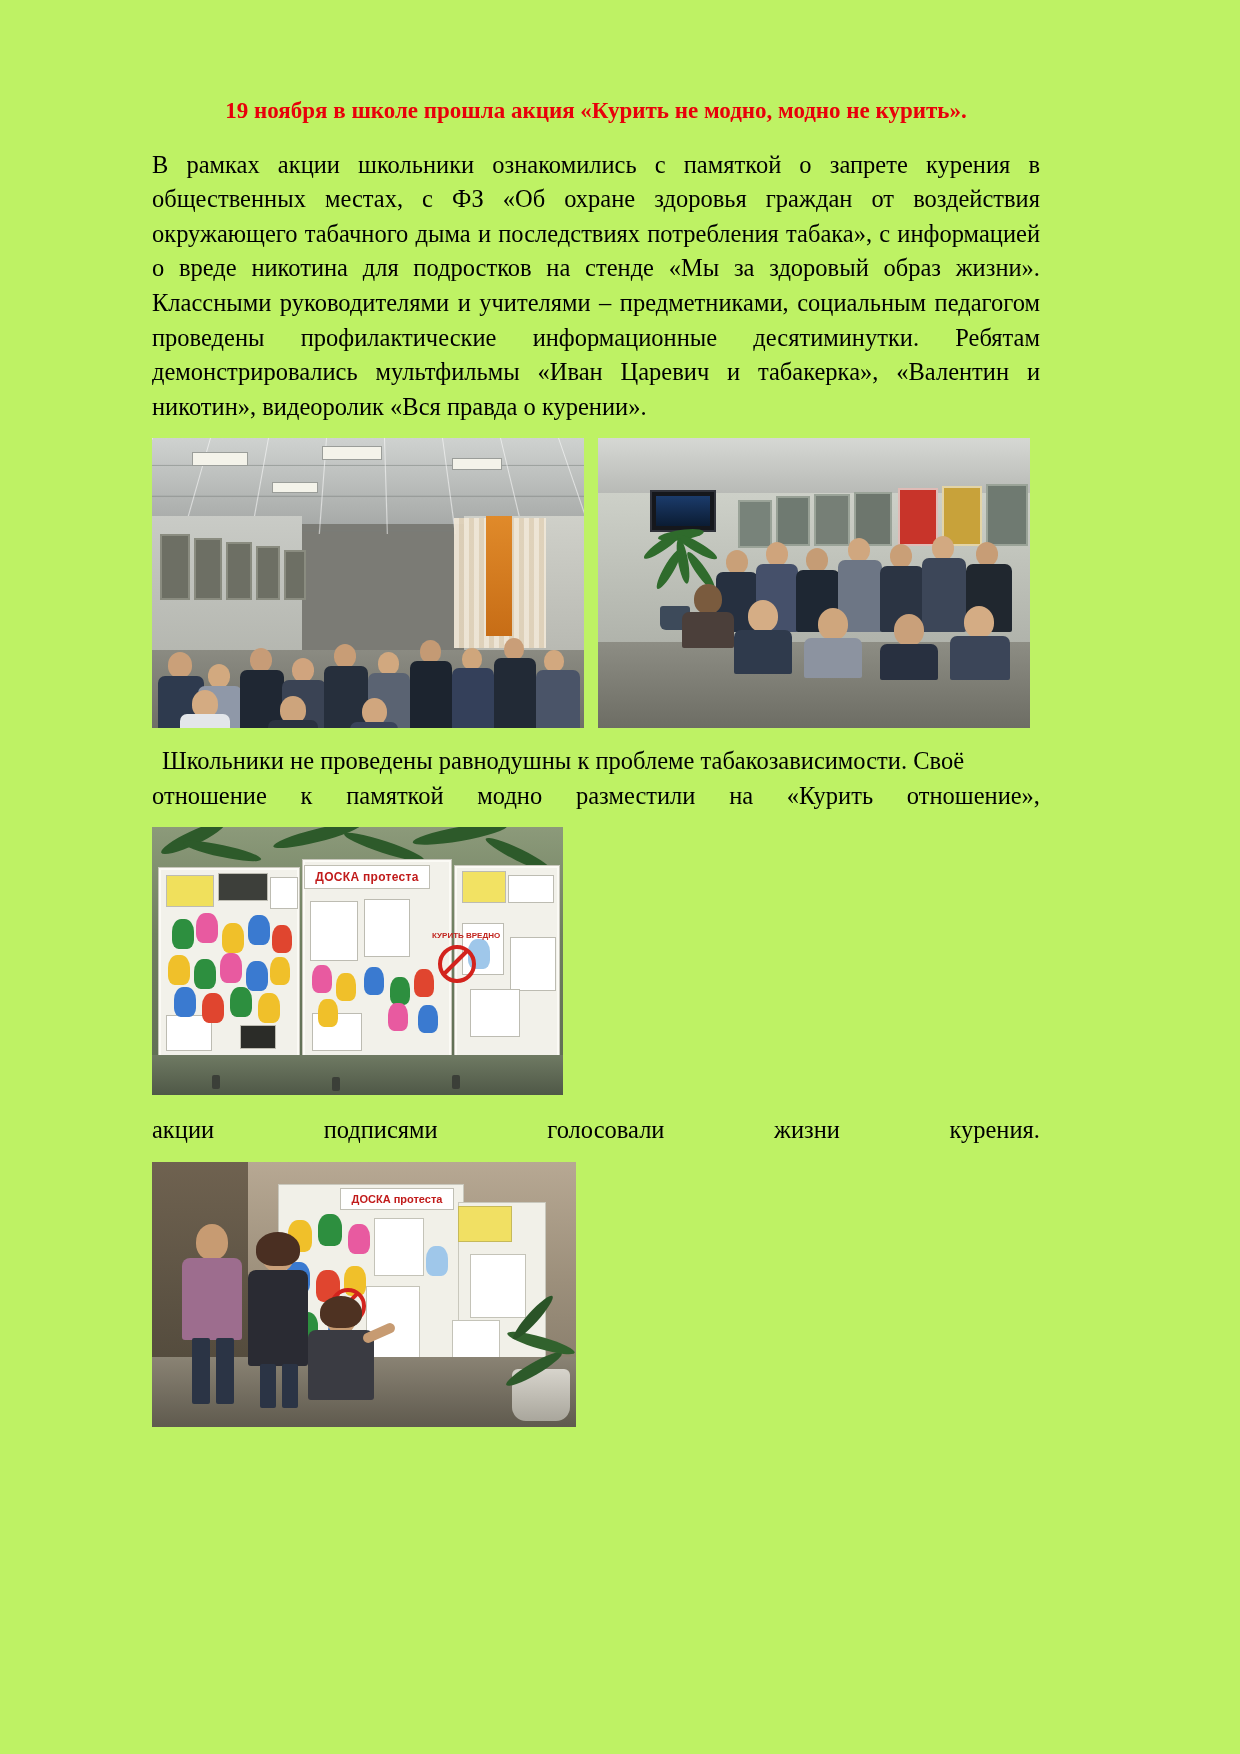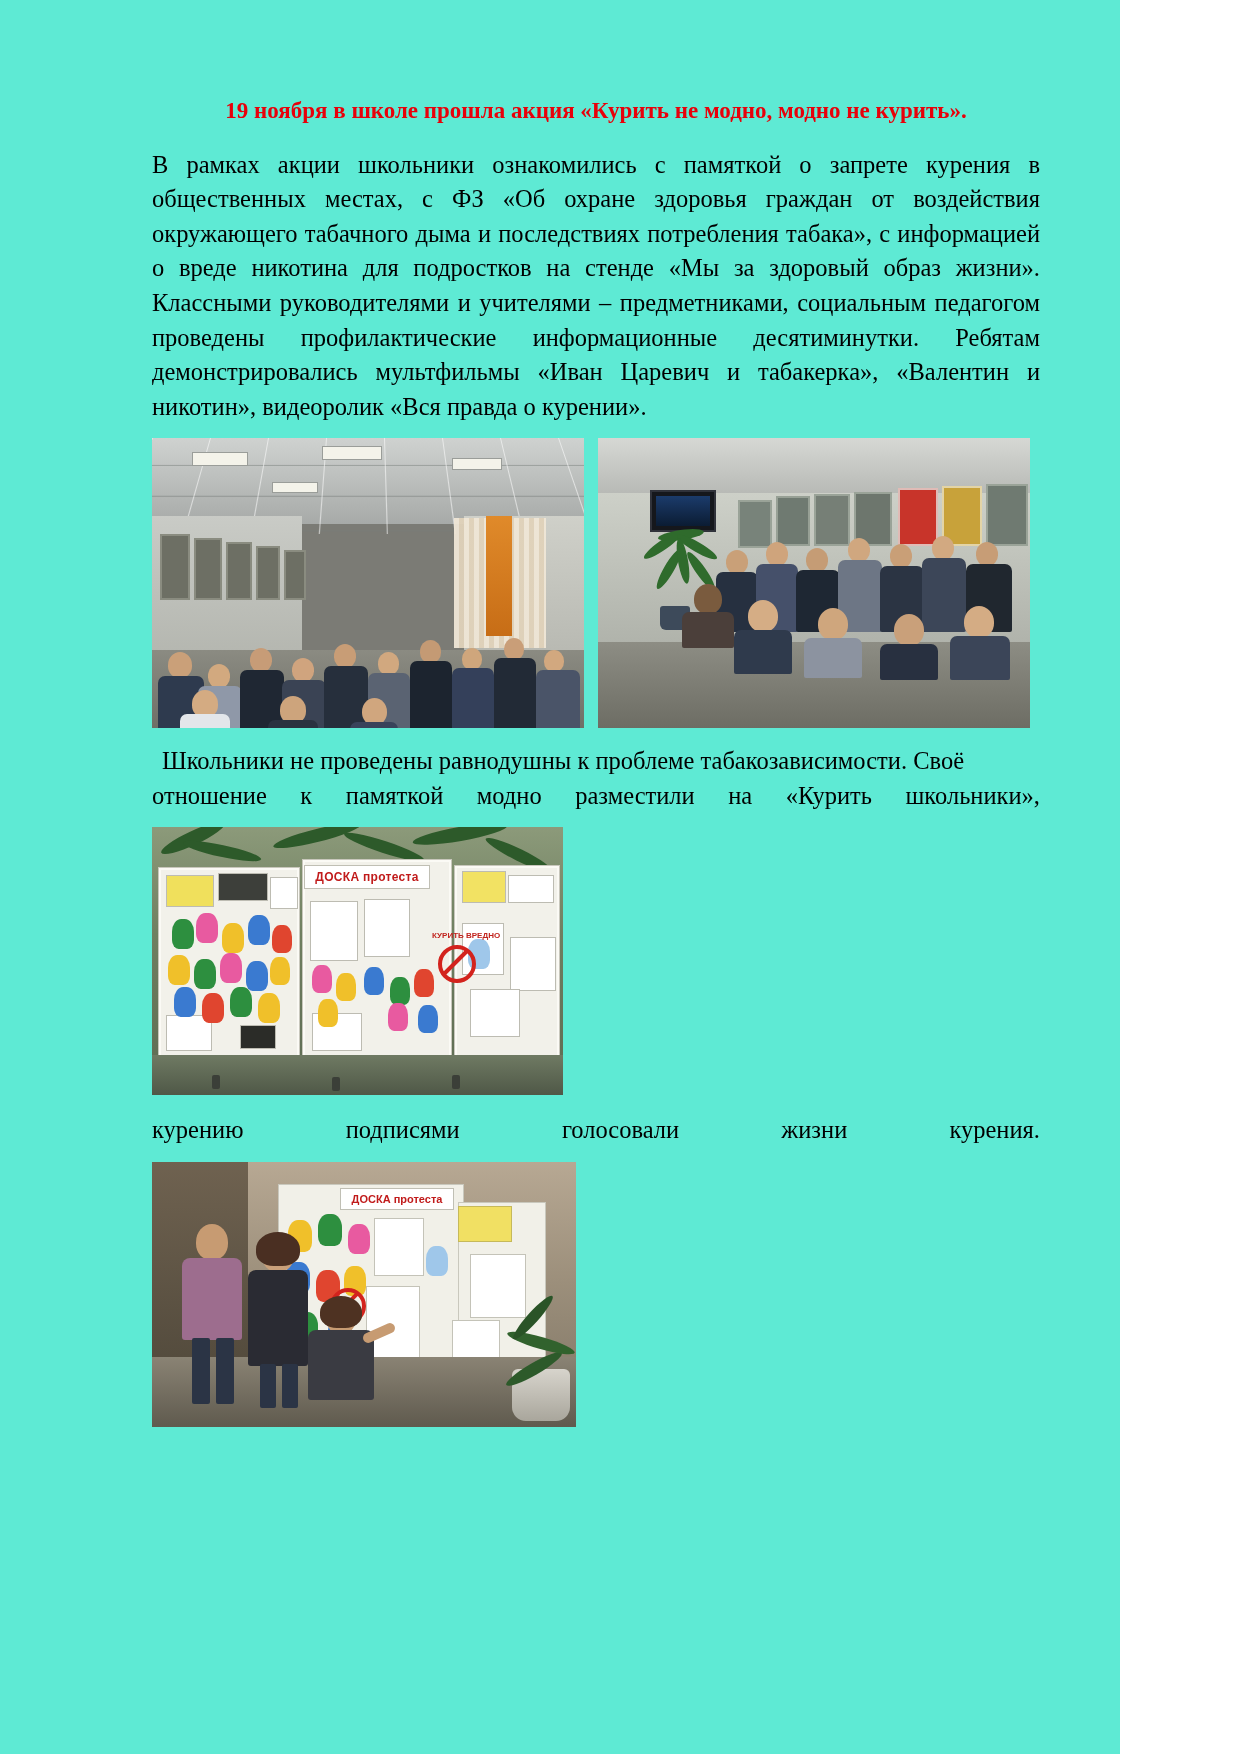--- a/index.html
+++ b/index.html
@@ -11,23 +11,23 @@
     width: 1240px;
     height: 1754px;
     font-family: "Liberation Serif", serif;
     color: #000000;
     position: relative;
     overflow: hidden;
   }
   .page {
     position: absolute;
     left: 0; top: 0;
-    width: 1120px;
+    width: 1240px;
     height: 1754px;
-    background: #5eead4;
+    background: #bef264;
   }
   .content {
     position: absolute;
     left: 152px;
     top: 96px;
     width: 888px;
   }
   .doc-title {
     color: #e8000a;
     font-size: 23px;
@@ -325,21 +325,21 @@
     <div class="caption-block">
       <p class="para indent-sm"> Школьники не проведены равнодушны к  проблеме  табакозависимости. Своё</p>
       <div class="spread">
         <span>отношение</span>
         <span>к</span>
         <span>памяткой</span>
         <span>модно</span>
         <span>разместили</span>
         <span>на</span>
         <span>«Курить</span>
-        <span>школьники»,</span>
+        <span>отношение»,</span>
       </div>
     </div>
 
     <div class="photo p3">
       <div class="bg"></div>
       <div class="palm" style="left:6px;top:4px;width:70px;height:14px;transform:rotate(-25deg);"></div>
       <div class="palm" style="left:30px;top:18px;width:80px;height:12px;transform:rotate(12deg);"></div>
       <div class="palm" style="left:120px;top:2px;width:90px;height:13px;transform:rotate(-14deg);"></div>
       <div class="palm" style="left:190px;top:14px;width:84px;height:12px;transform:rotate(18deg);"></div>
       <div class="palm" style="left:260px;top:0px;width:96px;height:14px;transform:rotate(-10deg);"></div>
@@ -394,21 +394,21 @@
       </div>
       <div style="position:absolute;left:280px;top:104px;font-size:8px;color:#c1231d;font-family:'Liberation Sans',sans-serif;font-weight:bold;">КУРИТЬ ВРЕДНО</div>
 
       <div class="floor"></div>
       <div style="position:absolute;left:60px;bottom:6px;width:8px;height:14px;background:#3b3f38;border-radius:2px;"></div>
       <div style="position:absolute;left:180px;bottom:4px;width:8px;height:14px;background:#3b3f38;border-radius:2px;"></div>
       <div style="position:absolute;left:300px;bottom:6px;width:8px;height:14px;background:#3b3f38;border-radius:2px;"></div>
     </div>
 
     <div class="spread" style="margin-top:18px;">
-      <span>курению</span>
+      <span>акции</span>
       <span>подписями</span>
       <span>голосовали</span>
       <span>жизни</span>
       <span>курения.</span>
     </div>
 
     <div class="photo p4">
       <div class="bg"></div>
       <div style="position:absolute;left:0;top:0;width:96px;height:100%;background:linear-gradient(180deg,#6f6250,#4b4437);"></div>
       <div class="panel" style="left:126px;top:22px;width:184px;height:196px;"></div>

